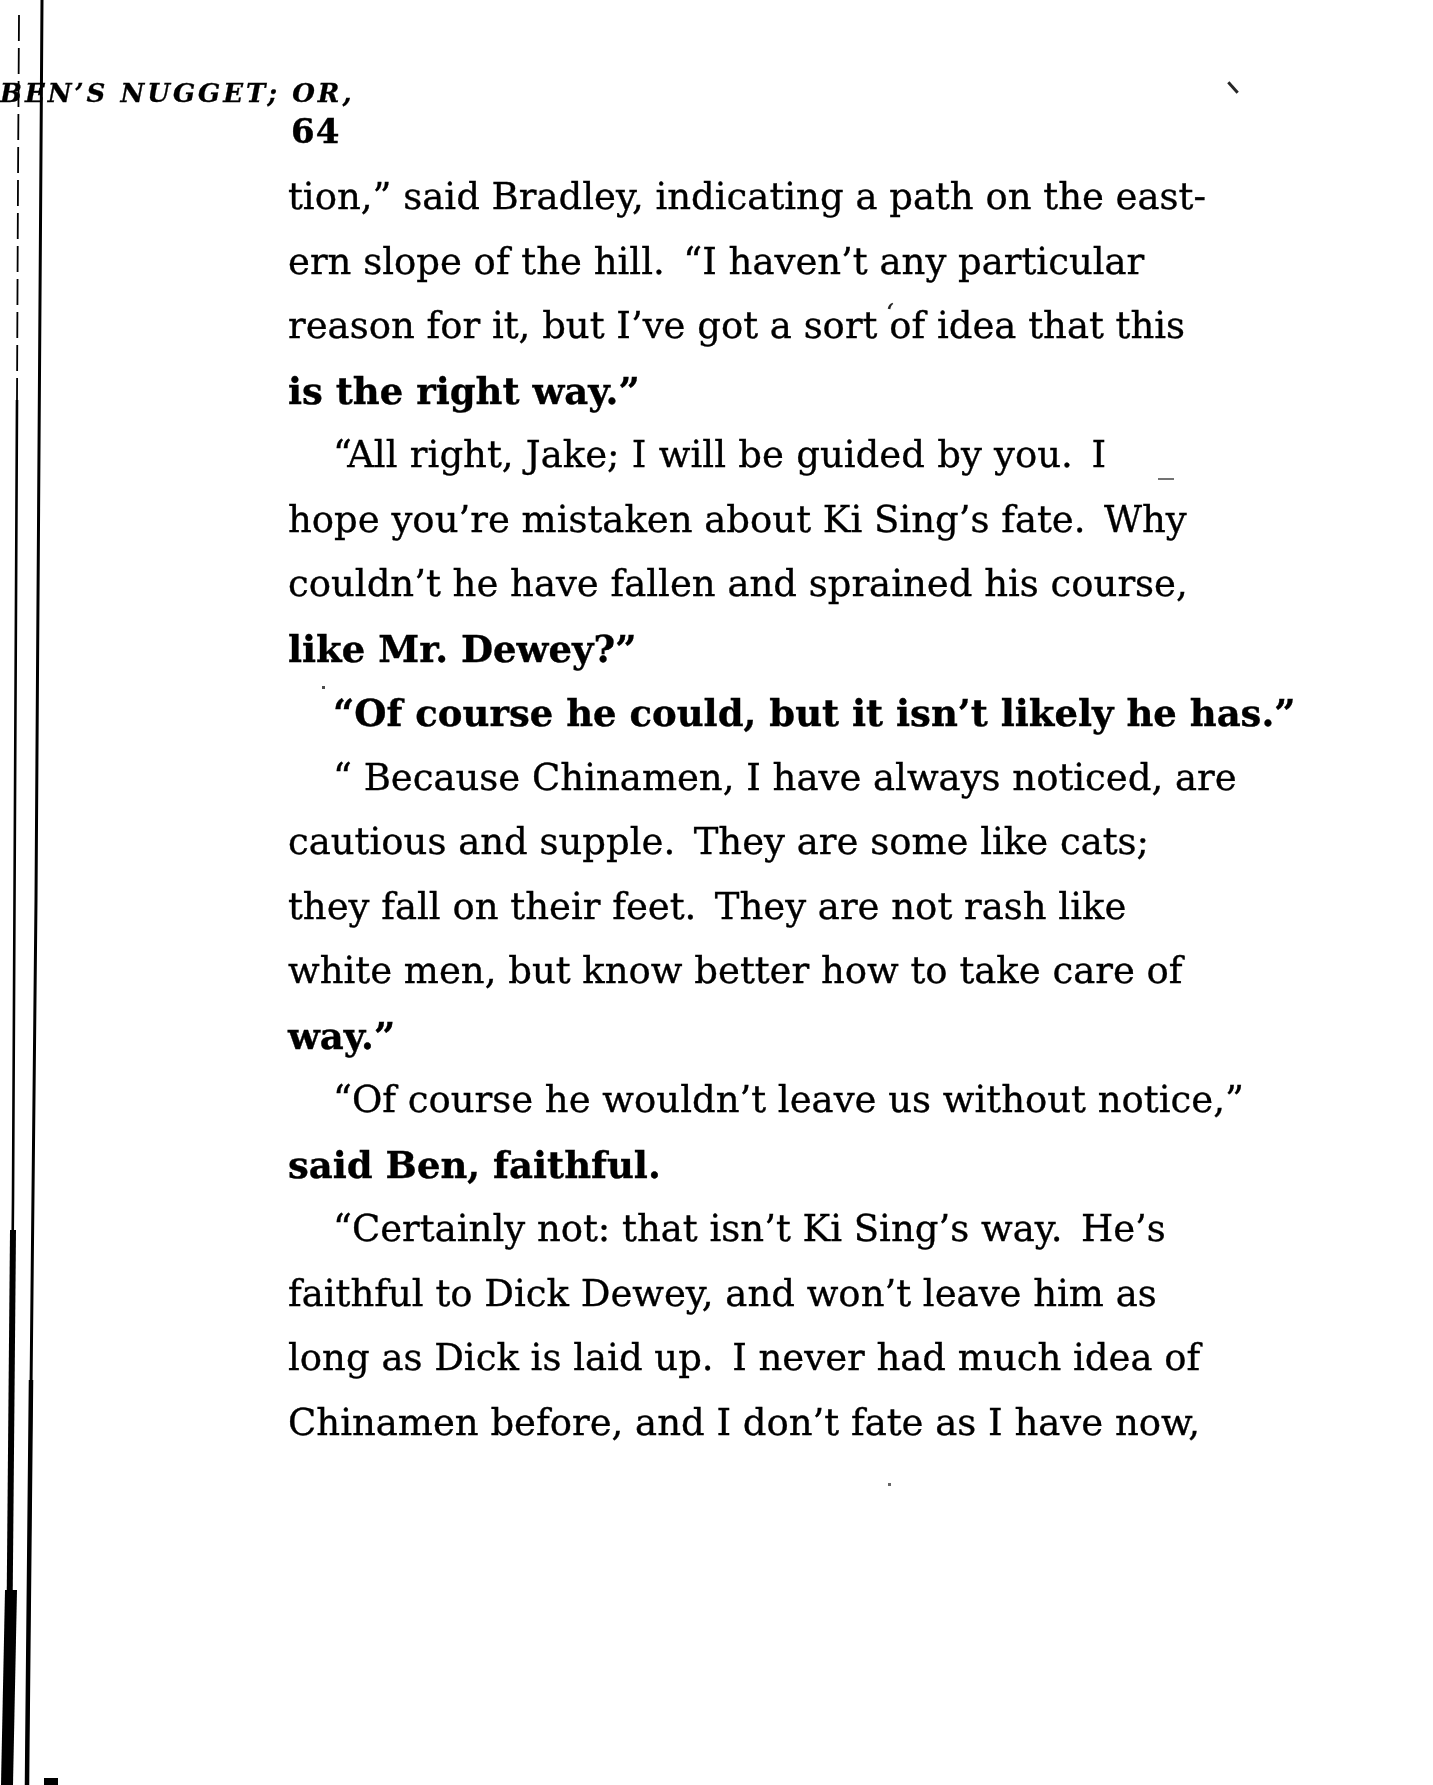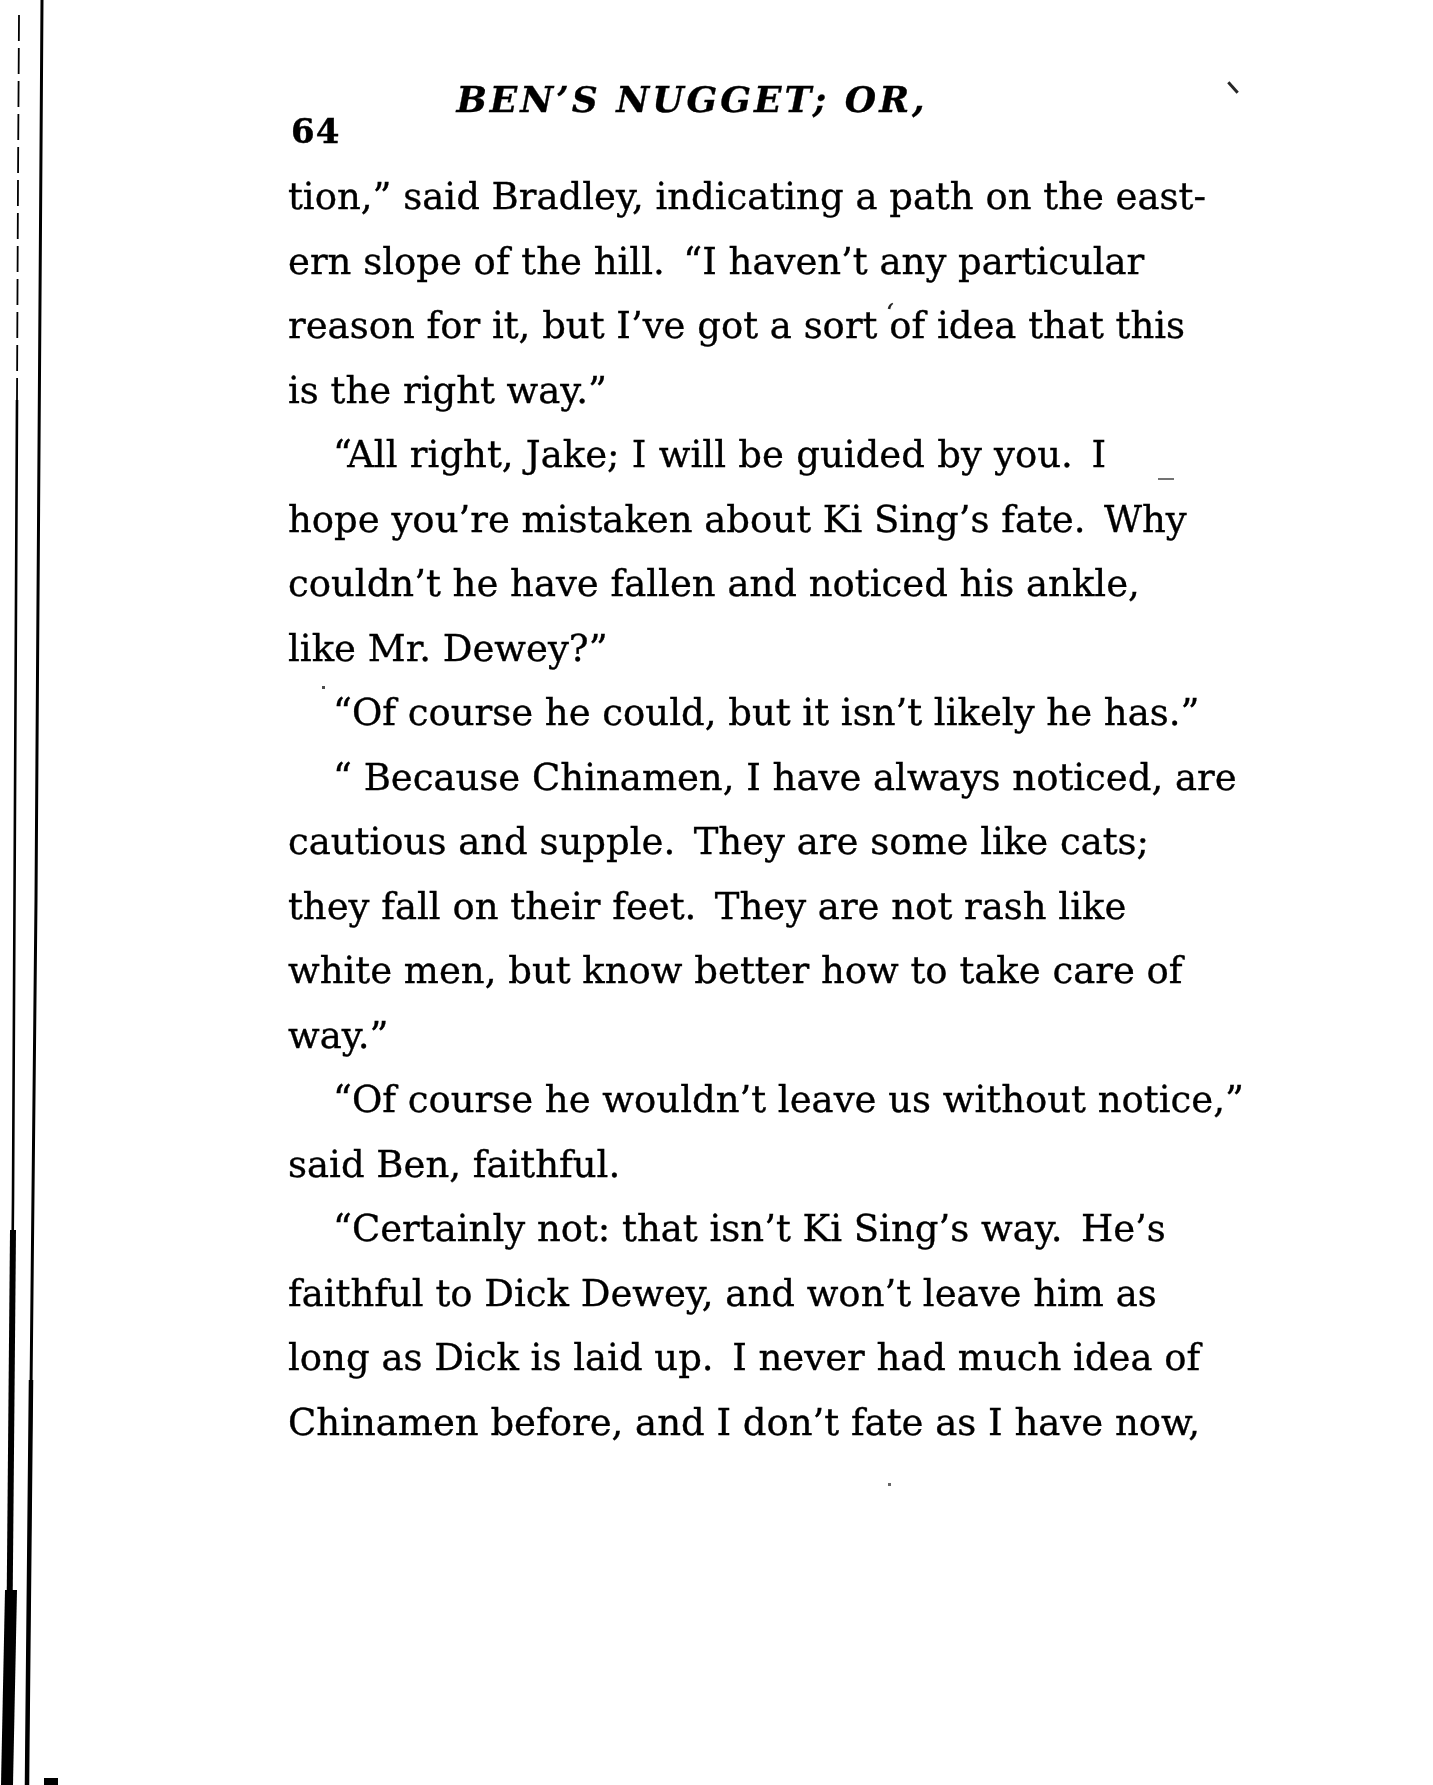--- a/index.html
+++ b/index.html
@@ -30,25 +30,24 @@
     left: 291px;
     top: 90px;
     font-size: 34px;
     font-weight: bold;
     letter-spacing: 1px;
     margin-top: 21px;
     -webkit-text-stroke: 0.4px #000;
   }
   .running-header {
     position: absolute;
-    left: 12px;
+    left: 0;
     top: 78px;
     width: 1360px;
-    text-align: center;
-    font-size: 36px;
+    font-size: 26px;
     font-weight: bold;
     font-style: italic;
     letter-spacing: 3px;
     -webkit-text-stroke: 0.3px #000;
   }
   .page-body {
     position: absolute;
     left: 288px;
     top: 165px;
     width: 818px;
@@ -60,20 +59,21 @@
     height: 64.5px;
     text-align: justify;
     text-align-last: justify;
     text-justify: inter-word;
     white-space: nowrap;
     overflow: visible;
   }
   .page-body .line.last {
     text-align: right;
     text-align-last: left;
+    font-weight: bold;
   }
   .page-body .line.indent {
     padding-left: 45px;
   }
   .speck {
     position: absolute;
     color: #000;
     line-height: 1;
     font-family: "DejaVu Serif", serif;
   }
@@ -100,21 +100,21 @@
 
   <div class="running-header">BEN’S NUGGET; OR,</div>
 
   <div class="page-body">
       <div class="line">tion,” said Bradley, indicating a path on the east-</div>
       <div class="line">ern slope of the hill. “I haven’t any particular</div>
       <div class="line">reason for it, but I’ve got a sort of idea that this</div>
       <div class="line last">is the right way.”</div>
       <div class="line indent">“All right, Jake; I will be guided by you. I</div>
       <div class="line">hope you’re mistaken about Ki Sing’s fate. Why</div>
-      <div class="line">couldn’t he have fallen and noticed his ankle,</div>
+      <div class="line">couldn’t he have fallen and sprained his course,</div>
       <div class="line last">like Mr. Dewey?”</div>
       <div class="line indent last">“Of course he could, but it isn’t likely he has.”</div>
       <div class="line indent">“ Because Chinamen, I have always noticed, are</div>
       <div class="line">cautious and supple. They are some like cats;</div>
       <div class="line">they fall on their feet. They are not rash like</div>
       <div class="line">white men, but know better how to take care of</div>
       <div class="line last">way.”</div>
       <div class="line indent">“Of course he wouldn’t leave us without notice,”</div>
       <div class="line last">said Ben, faithful.</div>
       <div class="line indent">“Certainly not: that isn’t Ki Sing’s way. He’s</div>

